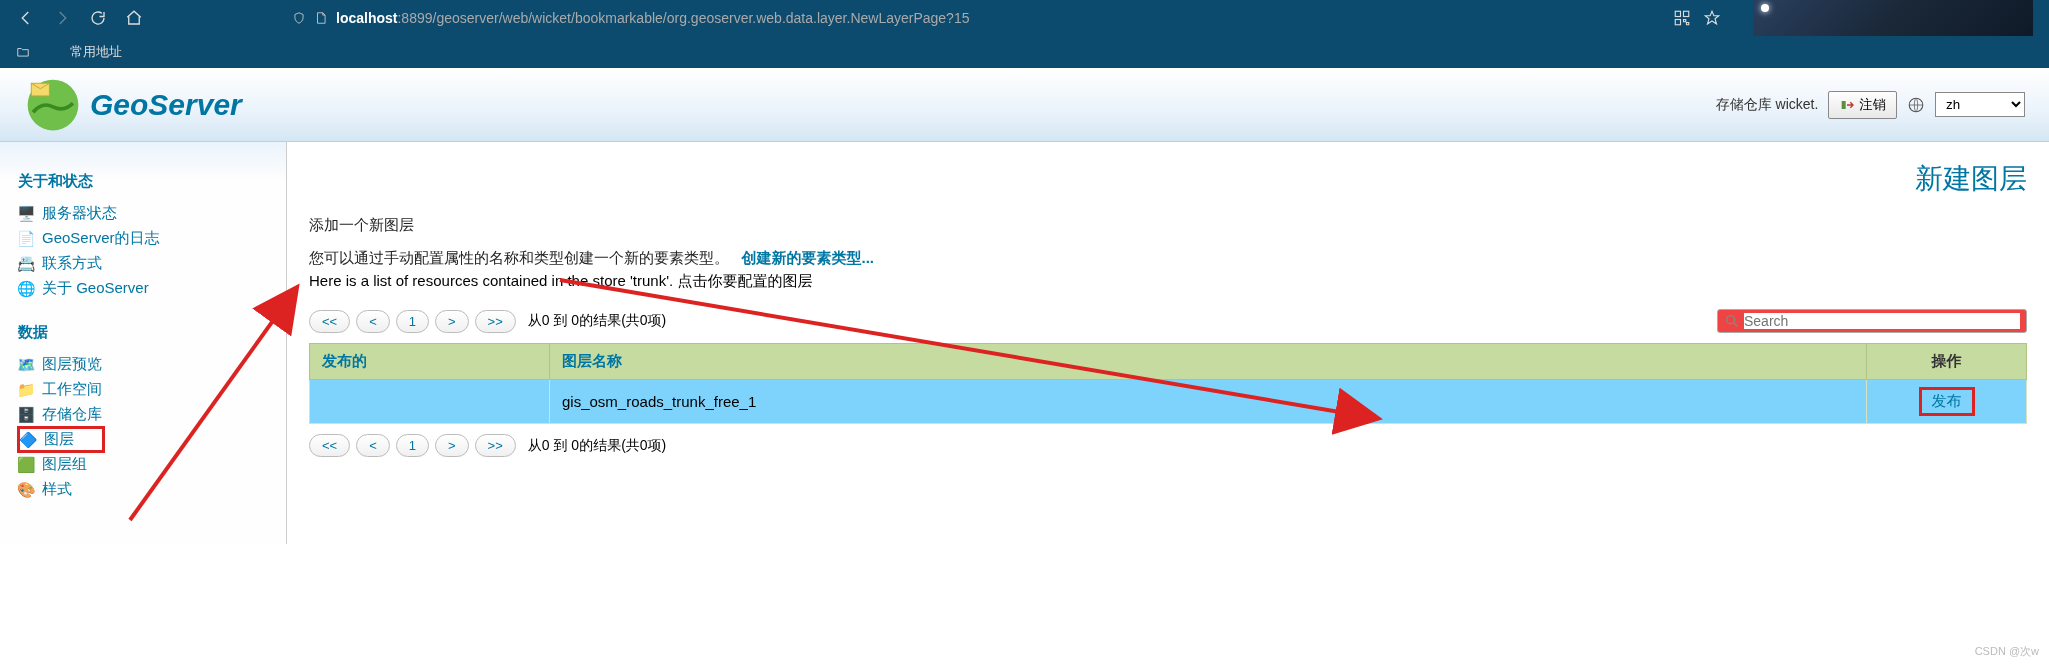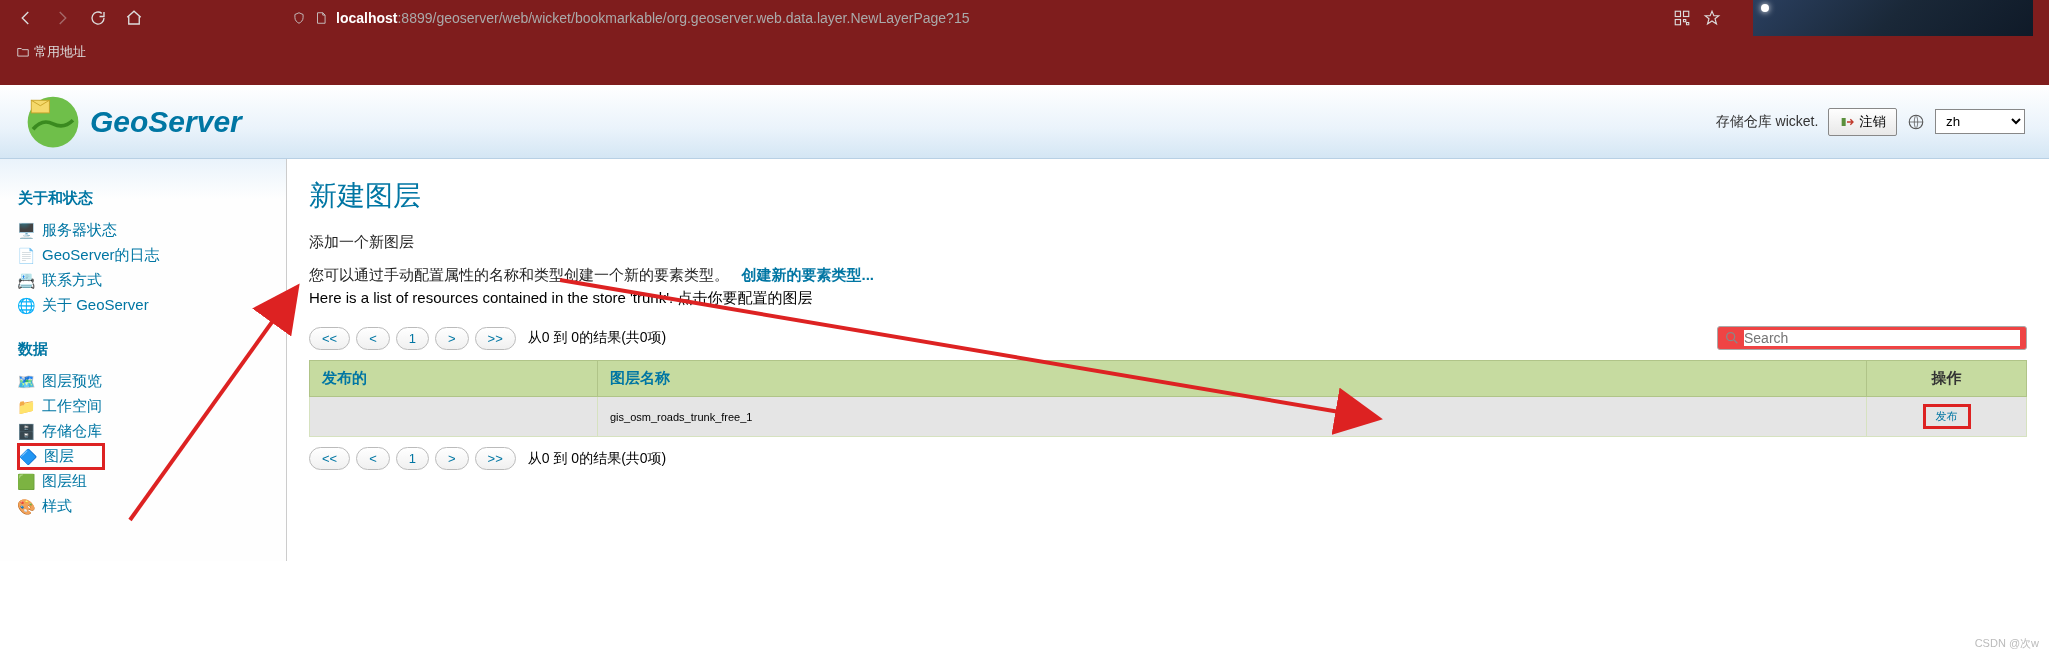--- a/index.html
+++ b/index.html
@@ -1,31 +1,31 @@
 <!DOCTYPE html>
 <html><head>
 <meta charset="utf-8">
 <style>
 * { box-sizing: border-box; margin: 0; padding: 0; }
 body { font-family: Arial, "Microsoft YaHei", sans-serif; font-size: 14px; background: #fff; width: 2049px; }
 
 
-.browser-bar { background: #7f1d1d; color: #fff; height: 85px; display: flex; flex-direction: column; }
+.browser-bar { background: #0c4a6e; color: #fff; height: 68px; display: flex; flex-direction: column; }
 .url-row { display: flex; align-items: center; height: 36px; padding: 0 8px; }
 .nav-btn { width: 28px; height: 28px; display: flex; align-items: center; justify-content: center; margin: 0 4px; cursor: pointer; }
 .nav-btn svg { width: 18px; height: 18px; stroke: #ddd; fill: none; stroke-width: 1.8; }
 .url-area { flex: 1; display: flex; align-items: center; margin-left: 140px; color: #ccc; font-size: 14px; }
 .url-area svg { width: 14px; height: 14px; stroke: #ccc; fill: none; stroke-width: 1.5; margin-right: 8px; }
 .url-host { color: #fff; font-weight: 600; }
 .url-rest { color: #aaa; }
 .browser-right { display: flex; align-items: center; margin-left: auto; gap: 12px; padding-right: 8px; }
 .browser-right svg { width: 18px; height: 18px; stroke: #ddd; fill: none; stroke-width: 1.5; }
 .bg-thumb { width: 280px; height: 36px; background: linear-gradient(135deg,#2a3f5f 0%,#1a2838 50%,#0f1a28 100%); margin-left: 20px; position: relative; }
 .bg-thumb::before { content:''; position:absolute; top:4px; left:8px; width:8px; height:8px; border-radius:50%; background:#fff; box-shadow:0 0 6px #fff; }
-.bookmarks { height: 32px; display: flex; align-items: center; padding: 0 16px; color: #ddd; font-size: 13px; }
+.bookmarks { height: 32px; display: flex; align-items: center; padding: 0 16px; color: #ddd; font-size: 13px; gap: 36px; }
 .bookmarks svg { width: 14px; height: 14px; stroke: #ddd; fill: none; stroke-width: 1.5; margin-right: 4px; }
 
 
 .gs-header { background: linear-gradient(#fff 0%,#eaf3fb 60%,#d4e6f4 100%); height: 74px; display: flex; align-items: center; padding: 4px 24px; border-bottom: 1px solid #b8d0e4; }
 .logo-wrap { display: flex; align-items: center; }
 .logo-icon { width: 58px; height: 58px; margin-right: 8px; }
 .logo-text { font-size: 30px; font-style: italic; font-weight: bold; color: #0076a3; }
 .header-right { margin-left: auto; display: flex; align-items: center; gap: 10px; font-size: 14px; color: #333; }
 .logout-btn { display: inline-flex; align-items: center; border: 1px solid #888; background: linear-gradient(#fefefe,#e8e8e8); padding: 4px 10px; cursor: pointer; border-radius: 2px; }
 .logout-btn svg { width: 16px; height: 16px; margin-right: 4px; }
@@ -36,42 +36,42 @@
 .page-body { display: flex; background: #fff; }
 .sidebar { width: 286px; background: linear-gradient(#eaf3fb 0%,#fefefe 40px); padding: 30px 18px 20px 18px; }
 .side-section { margin-bottom: 22px; }
 .side-title { color: #0076a3; font-weight: bold; font-size: 15px; margin-bottom: 10px; }
 .side-link { display: flex; align-items: center; color: #0076a3; font-size: 15px; padding: 3px 0; cursor: pointer; }
 .side-link .mi { width: 18px; height: 18px; margin-right: 6px; flex-shrink: 0; display:flex; align-items:center; justify-content:center; }
 .side-active { outline: 3px solid #d22; outline-offset: -2px; padding-left: 2px; padding-right: 30px; width: fit-content; }
 
 
 .main { flex: 1; padding: 18px 22px; border-left: 1px solid #ccc; background: #fff; }
-.page-title { color: #0076a3; font-size: 28px; font-weight: normal; margin-bottom: 18px; }
+.page-title { color: #0076a3; font-size: 28px; font-weight: normal; margin-bottom: 18px; text-align: right; }
 .subtitle { font-size: 15px; color: #222; margin-bottom: 14px; }
 .add-row { display: flex; align-items: center; margin-bottom: 10px; font-size: 15px; }
 .store-select { border: 1px solid #333; outline: 3px solid #d22; outline-offset: -1px; padding: 4px 6px; width: 230px; margin-left: 4px; font-size: 15px; background: #fff; }
 .hint { font-size: 15px; color: #222; margin-bottom: 4px; }
 .hint a { color: #0076a3; font-weight: bold; cursor: pointer; }
 .resource-hint { font-size: 15px; margin-bottom: 18px; }
 
 .pager-row { display: flex; align-items: center; margin: 10px 0; gap: 6px; }
 .pager-btn { border: 1px solid #bbb; border-radius: 14px; background: linear-gradient(#fff,#f0f0f0); padding: 3px 12px; font-size: 13px; color: #0076a3; cursor: pointer; }
 .pager-text { font-size: 14px; margin-left: 6px; }
 .search-box { margin-left: auto; display: flex; align-items: center; border: 1px solid #aaa; border-radius: 3px; padding: 3px 6px; width: 310px; background:#ef4444; }
 .search-box svg { width: 16px; height: 16px; stroke: #888; fill: none; stroke-width: 2; margin-right: 4px; }
 .search-box input { border: none; outline: none; flex: 1; font-size: 14px; }
 
 .data-table { width: 100%; border-collapse: collapse; margin-top: 4px; }
 .data-table th { background: #c6dba0; color: #0076a3; font-weight: bold; text-align: left; padding: 8px 12px; border: 1px solid #b0c488; font-size: 15px; }
 .data-table th.op, .data-table td.op { text-align: center; color: #333; }
-.data-table td { background: #e5e5e5; padding: 10px 12px; border: 1px solid #d6e2c0; font-size: 11px; margin-top: 8px; }
+.data-table td { background: #7dd3fc; padding: 10px 12px; border: 1px solid #d6e2c0; font-size: 15px; margin-top: 8px; }
 .publish-link { color: #0076a3; cursor: pointer; display: inline-block; padding: 2px 10px; outline: 3px solid #d22; }
 
-.watermark { position: fixed; right: 10px; bottom: 14px; font-size: 11px; color: #bbb; }
+.watermark { position: fixed; right: 10px; bottom: 6px; font-size: 11px; color: #bbb; }
 .arrow-svg { position: absolute; top: 0; left: 0; width: 2049px; height: 665px; pointer-events: none; }
 </style>
 </head>
 <body>
 
 <div class="browser-bar">
   <div class="url-row">
     <div class="nav-btn">
         <svg viewBox="0 0 24 24">
           <path d="M15 4 L7 12 L15 20"></path>
@@ -226,21 +226,21 @@
             <circle cx="10" cy="10" r="6"></circle>
             <path d="M15 15l5 5"></path>
           </svg>
         <input placeholder="Search" style="">
       </div>
     </div>
 
     <table class="data-table">
       <thead>
         <tr>
-          <th style="width:288px">发布的</th>
+          <th style="width:240px">发布的</th>
           <th>图层名称</th>
           <th class="op" style="width:160px">操作</th>
         </tr>
       </thead>
       <tbody>
         <tr>
           <td></td>
           <td>gis_osm_roads_trunk_free_1</td>
           <td class="op"><span class="publish-link">发布</span></td>
         </tr>

